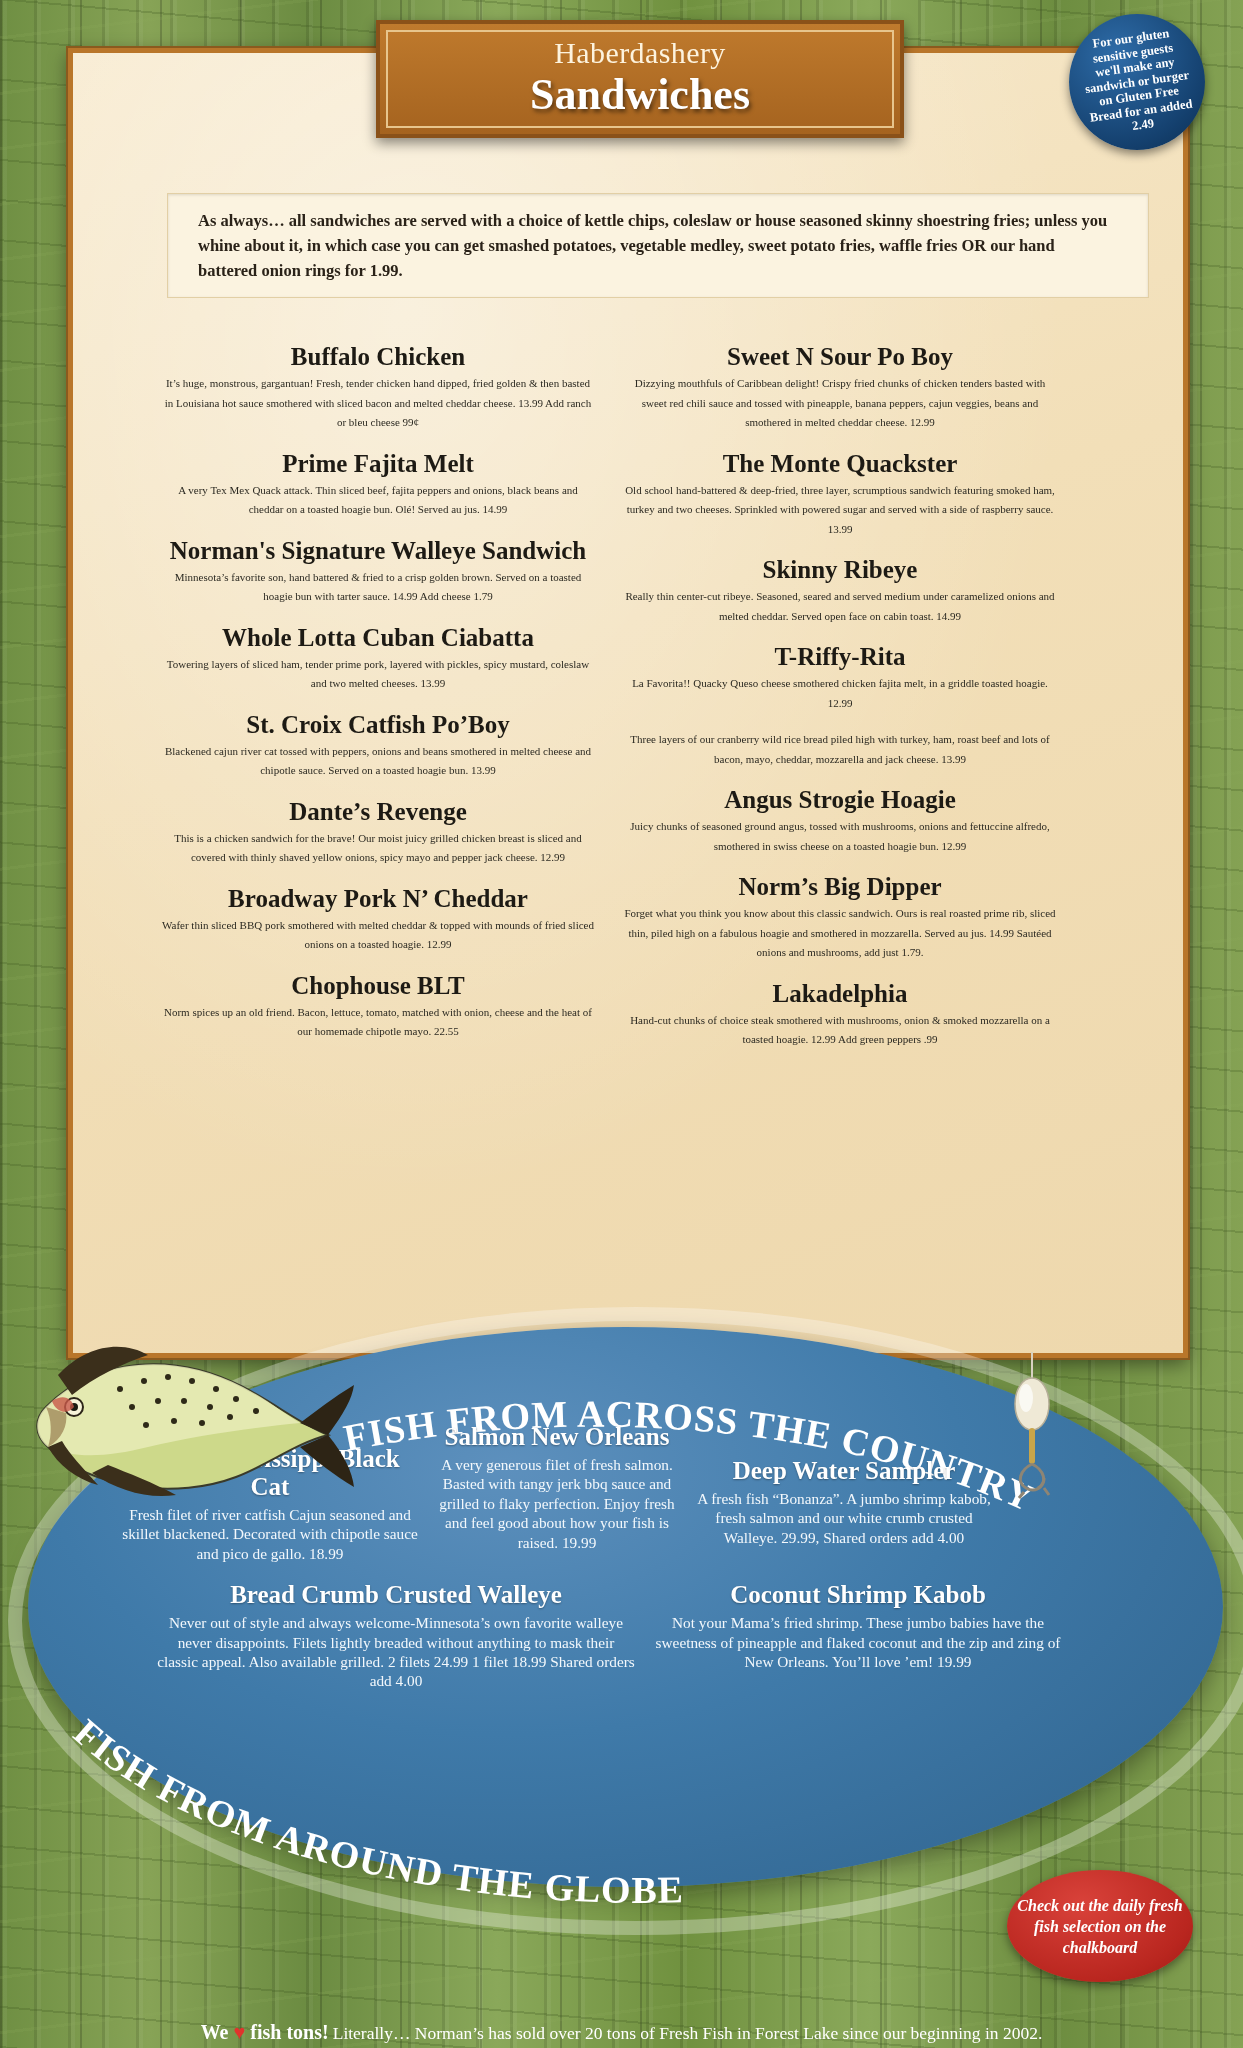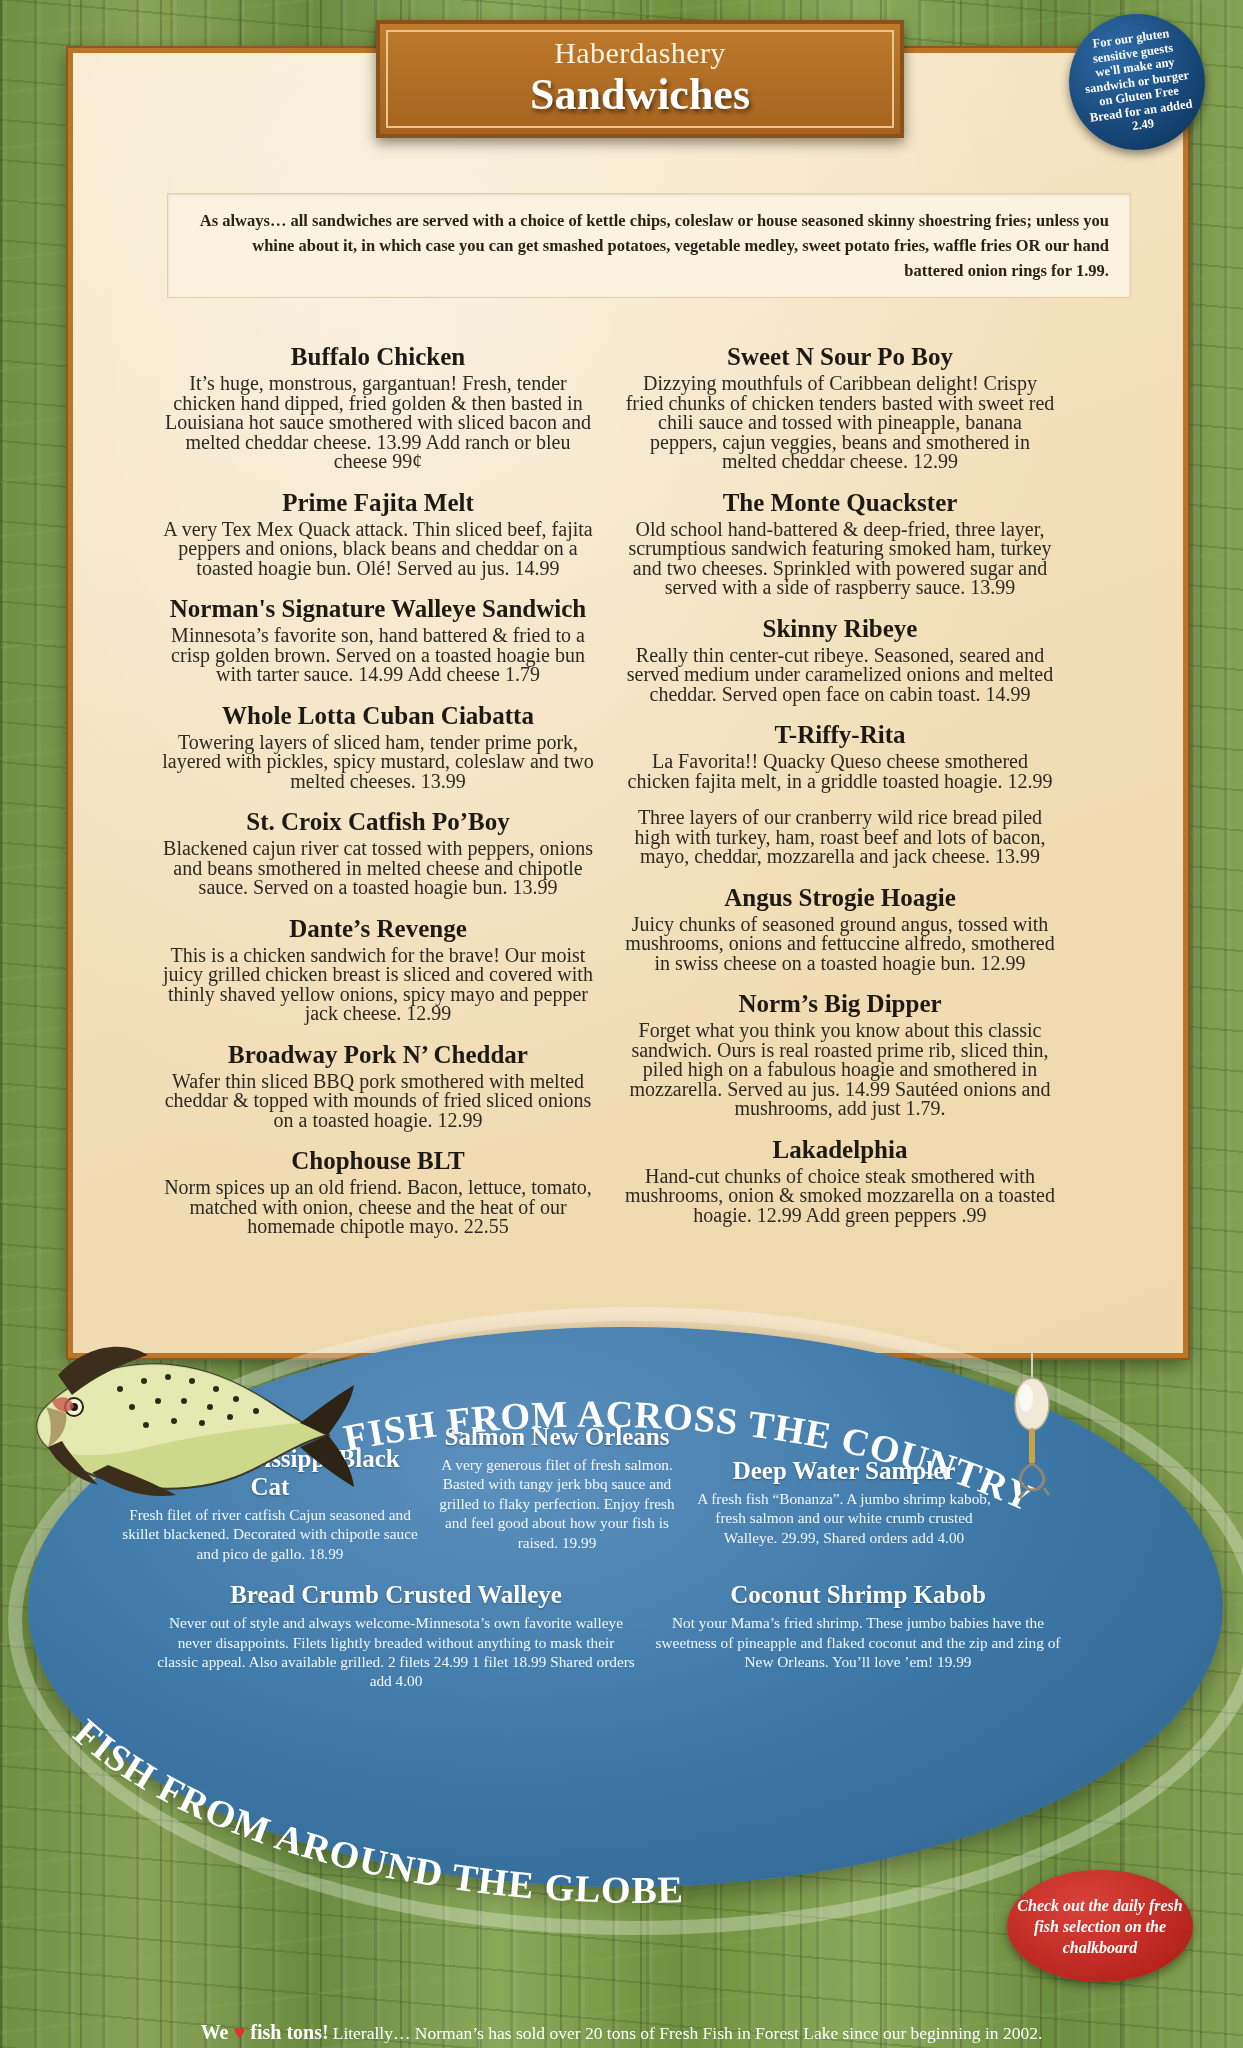--- a/index.html
+++ b/index.html
@@ -75,34 +75,34 @@
   .badge p{
     margin:0;padding:0 14px;font-size:12.5px;line-height:14.5px;font-weight:bold;
     transform:rotate(-8deg);
   }
 
   
   .note{
     position:absolute;left:94px;top:140px;width:920px;
     background:#fbf3e0;border:1px solid #e2cfa5;
     box-shadow:0 1px 3px rgba(0,0,0,.12) inset;
-    text-align:right;padding:14px 21px;
+    text-align:left;padding:14px 30px;
   }
   .note p{margin:0;font-size:16.5px;line-height:25px;font-weight:bold;color:#2a2218;}
 
   
   .cols{position:absolute;left:74px;top:290px;width:960px;display:flex;}
   .col{width:462px;}
   .item{margin-bottom:17px;text-align:center;}
   .item h3{
     margin:0 0 3px 0;font-size:25px;line-height:28px;font-weight:bold;color:#1d1a14;
     font-family:"Liberation Serif",serif;
   }
   .item p{
-    margin:0;font-size:20px;line-height:19.5px;color:#2c2a22;
+    margin:0;font-size:11px;line-height:19.5px;color:#2c2a22;
     padding:0 14px;
   }
 
   
   .oval-wrap{position:absolute;left:0;top:1305px;width:1243px;height:640px;}
   .oval{
     position:absolute;left:28px;top:22px;width:1195px;height:560px;border-radius:50%;
     background:radial-gradient(ellipse at 40% 25%, #5d90bd 0%, #3f7aa9 45%, #2f628c 100%);
     box-shadow:0 8px 24px rgba(0,0,0,.35);
   }

